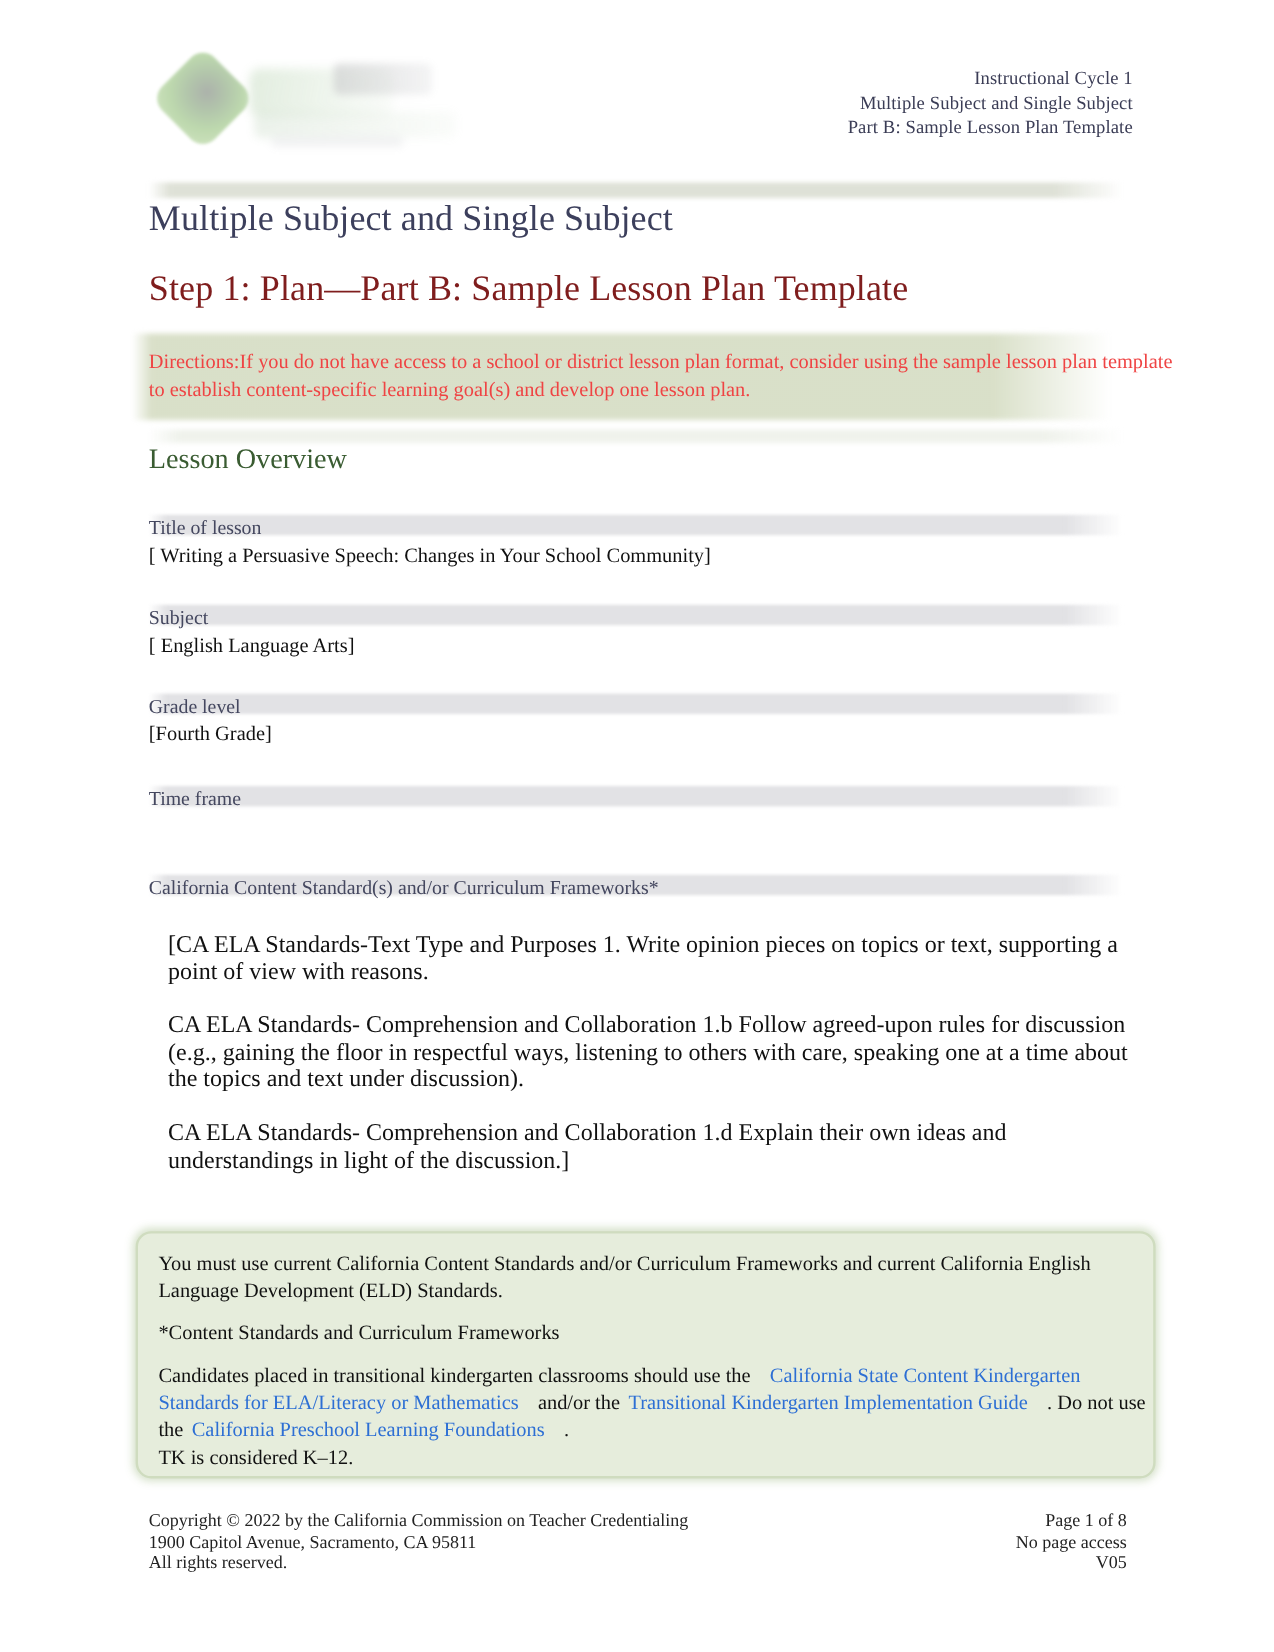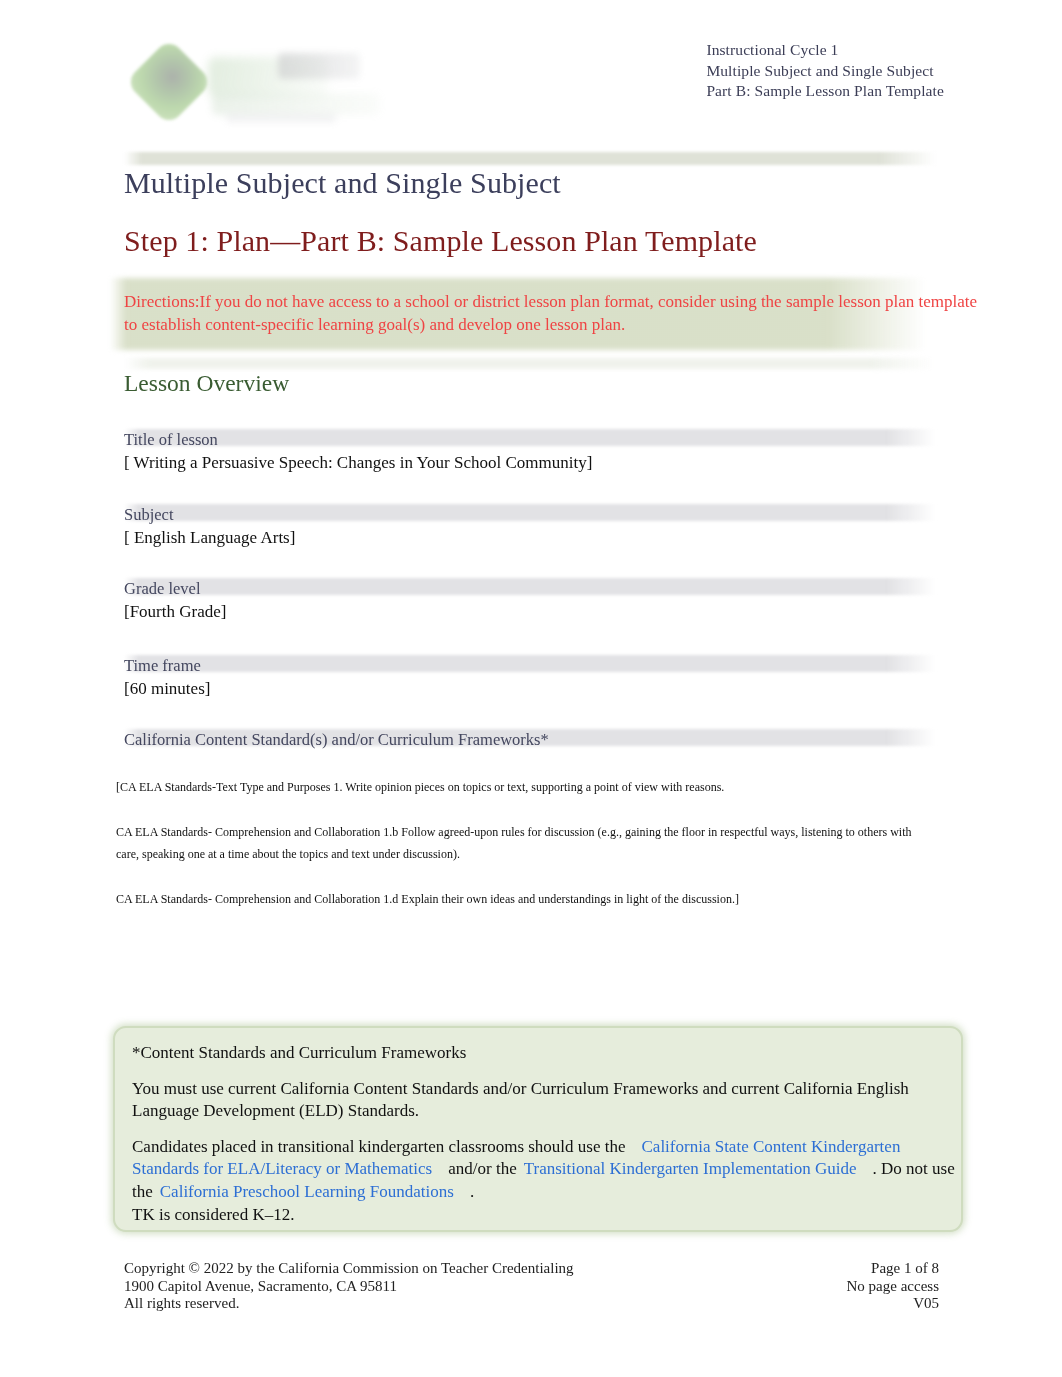--- a/index.html
+++ b/index.html
@@ -87,21 +87,22 @@
     width: 110px;
     height: 10px;
     background: rgba(170,175,180,.32);
     border-radius: 4px;
     filter: blur(3px);
   }
 
   .header-lines {
     position: absolute;
     right: 118px;
-    top: 0;
+    top: 16px;
+    text-align: right;
     font-size: 15.5px;
     line-height: 20.5px;
     color: #3b3d56;
     letter-spacing: .1px;
   }
 
   
   .band {
     position: absolute;
     left: 124px;
@@ -227,24 +228,24 @@
   }
 
   .f-title   { top: 429px; }
   .f-subject { top: 504px; }
   .f-grade   { top: 578px; }
   .f-time    { top: 655px; }
   .f-stds    { top: 729px; }
 
   .standards-body {
     position: absolute;
-    left: 116px;
+    left: 140px;
     top: 776px;
     width: 800px;
-    font-size: 12px;
+    font-size: 20px;
     line-height: 22.6px;
     color: #111111;
   }
   .standards-body p {
     margin: 0 0 22px 0;
   }
   .standards-body p:last-child { margin-bottom: 0; }
 
   
   .note-box {
@@ -340,38 +341,37 @@
 
   <div class="field f-grade">
     <div class="field-band"></div>
     <div class="field-label">Grade level</div>
     <div class="field-value">[Fourth Grade]</div>
   </div>
 
   <div class="field f-time">
     <div class="field-band"></div>
     <div class="field-label">Time frame</div>
-    <div class="field-value">[60 minutes]</div>
   </div>
 
   <div class="field f-stds">
     <div class="field-band"></div>
     <div class="field-label">California Content Standard(s) and/or Curriculum Frameworks*</div>
   </div>
 
   <div class="standards-body">
     <p>[CA ELA Standards-Text Type and Purposes 1. Write opinion pieces on topics or text, supporting a point of view with reasons.</p>
     <p>CA ELA Standards- Comprehension and Collaboration 1.b Follow agreed-upon rules for discussion (e.g., gaining the floor in respectful ways, listening to others with care, speaking one at a time about the topics and text under discussion).</p>
     <p>CA ELA Standards- Comprehension and Collaboration 1.d Explain their own ideas and understandings in light of the discussion.]</p>
   </div>
 
   <div class="note-box"></div>
   <div class="note-content">
+    <p>You must use current California Content Standards and/or Curriculum Frameworks and current California English Language Development (ELD) Standards.</p>
     <p>*Content Standards and Curriculum Frameworks</p>
-    <p>You must use current California Content Standards and/or Curriculum Frameworks and current California English Language Development (ELD) Standards.</p>
     <p><span>Candidates placed in transitional kindergarten classrooms should use the</span><span class="sp"></span><a class="lnk" href="#">California State Content Kindergarten Standards for ELA/Literacy or Mathematics</a><span class="sp"></span><span>and/or the</span><span class="sp-sm"></span><a class="lnk" href="#">Transitional Kindergarten Implementation Guide</a><span class="sp"></span><span>. Do not use the</span><span class="sp-sm"></span><a class="lnk" href="#">California Preschool Learning Foundations</a><span class="sp"></span><span>.</span><br><span>TK is considered K–12.</span></p>
   </div>
 
   <div class="footer">
     <div class="footer-row">
       <span class="footer-left">Copyright © 2022 by the California Commission on Teacher Credentialing</span>
       <span class="footer-right">Page 1 of 8</span>
     </div>
     <div class="footer-row">
       <span class="footer-left">1900 Capitol Avenue, Sacramento, CA 95811</span>

